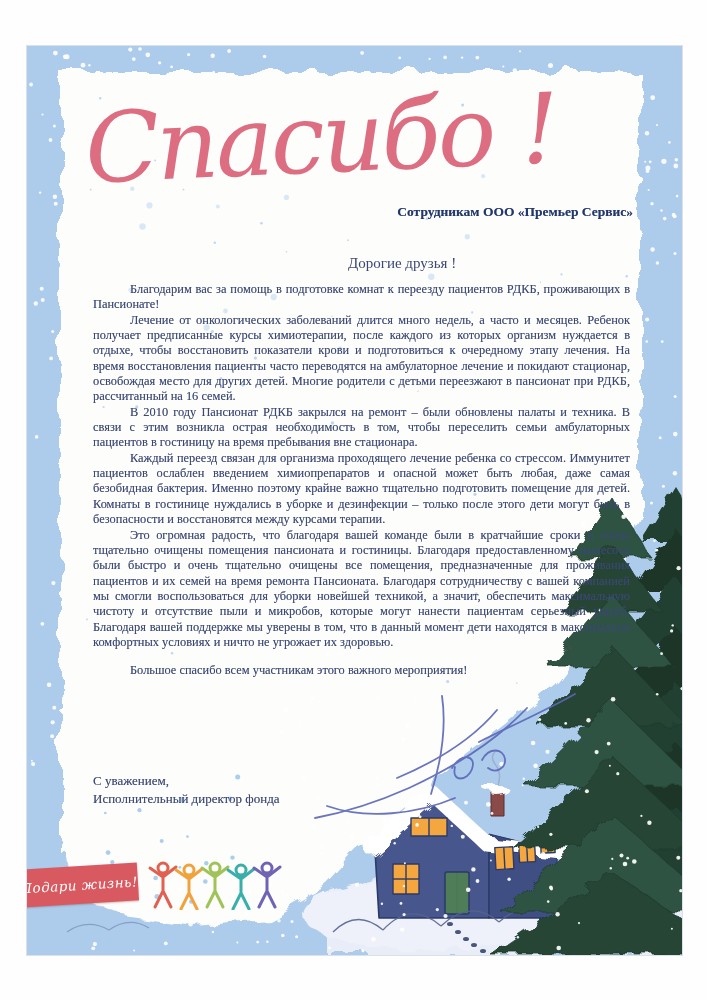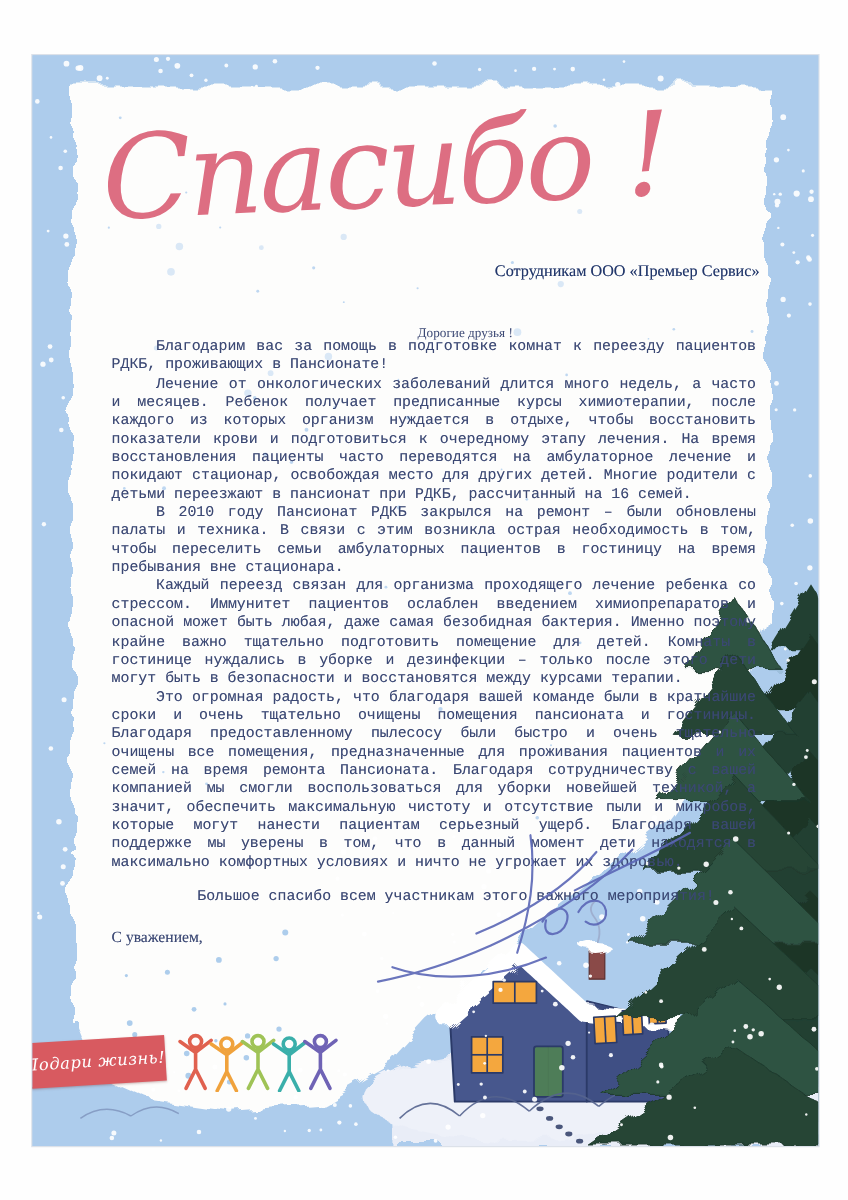--- a/index.html
+++ b/index.html
@@ -8,30 +8,30 @@
   .card{position:absolute;left:27px;top:46px;width:655px;height:909px;
         background:var(--border-blue,#adccec);overflow:hidden;
         box-shadow:0 0 0 1px rgba(120,140,170,.25);}
   .art{position:absolute;inset:0;width:655px;height:909px;}
   .overlay{position:absolute;inset:0;width:655px;height:909px;pointer-events:none;}
 
   .title{position:absolute;left:58px;top:44px;width:480px;
          font-family:"DejaVu Serif",serif;font-style:italic;
          font-size:97px;line-height:1;color:var(--title-pink,#dd6e82);
          transform:rotate(-2.5deg);letter-spacing:-3px;white-space:nowrap;}
-  .addressee{position:absolute;right:49px;top:172px;
-         font-weight:normal;font-size:13.5px;color:var(--heading-navy,#22376b);
+  .addressee{position:absolute;right:49px;top:158px;
+         font-weight:bold;font-size:13.5px;color:var(--heading-navy,#22376b);
          text-shadow:0 0 .4px rgba(34,55,107,.5);}
-  .salutation{position:absolute;left:321px;top:226px;font-size:11px;
+  .salutation{position:absolute;left:321px;top:209px;font-size:15px;
          color:var(--body-text,#3b4874);}
   .bodytext{position:absolute;left:66px;top:236px;width:537px;
          font-size:12.4px;line-height:15.35px;color:var(--body-text,#3b4874);
-         text-align:justify;text-shadow:0 0 .4px rgba(59,72,116,.45);font-family:Liberation Mono, monospace;}
+         text-align:justify;text-shadow:0 0 .4px rgba(59,72,116,.45);}
   .bodytext p{margin:0;text-indent:37px;}
-  .thanks{margin-top:13px !important;text-align:center;}
+  .thanks{margin-top:13px !important;text-align:left;}
   .closing{position:absolute;left:66px;top:726px;font-size:13px;line-height:17.5px;
          color:var(--body-text,#3b4874);text-shadow:0 0 .4px rgba(59,72,116,.45);}
   .logo-badge{position:absolute;left:-7px;top:820px;width:118px;height:38px;
          background:var(--logo-red,#d85a60);transform:rotate(-3.5deg);
          display:flex;align-items:center;justify-content:center;
          box-shadow:0 1px 2px rgba(100,40,40,.3);}
   .logo-badge span{font-family:"DejaVu Serif",serif;font-style:italic;
          font-size:13.5px;color:#fff;letter-spacing:.5px;white-space:nowrap;}
   #figures-svg{position:absolute;left:118px;top:810px;}
 </style>
@@ -472,20 +472,21 @@
     <p>Благодарим вас за помощь в подготовке комнат к переезду пациентов РДКБ, проживающих в Пансионате!</p>
     <p>Лечение от онкологических заболеваний длится много недель, а часто и месяцев. Ребенок получает предписанные курсы химиотерапии, после каждого из которых организм нуждается в отдыхе, чтобы восстановить показатели крови и подготовиться к очередному этапу лечения. На время восстановления пациенты часто переводятся на амбулаторное лечение и покидают стационар, освобождая место для других детей. Многие родители с детьми переезжают в пансионат при РДКБ, рассчитанный на 16 семей.</p>
     <p>В 2010 году Пансионат РДКБ закрылся на ремонт – были обновлены палаты и техника. В связи с этим возникла острая необходимость в том, чтобы переселить семьи амбулаторных пациентов в гостиницу на время пребывания вне стационара.</p>
     <p>Каждый переезд связан для организма проходящего лечение ребенка со стрессом. Иммунитет пациентов ослаблен введением химиопрепаратов и опасной может быть любая, даже самая безобидная бактерия. Именно поэтому крайне важно тщательно подготовить помещение для детей. Комнаты в гостинице нуждались в уборке и дезинфекции – только после этого дети могут быть в безопасности и восстановятся между курсами терапии.</p>
     <p>Это огромная радость, что благодаря вашей команде были в кратчайшие сроки и очень тщательно очищены помещения пансионата и гостиницы. Благодаря предоставленному пылесосу были быстро и очень тщательно очищены все помещения, предназначенные для проживания пациентов и их семей на время ремонта Пансионата. Благодаря сотрудничеству с вашей компанией мы смогли воспользоваться для уборки новейшей техникой, а значит, обеспечить максимальную чистоту и отсутствие пыли и микробов, которые могут нанести пациентам серьезный ущерб. Благодаря вашей поддержке мы уверены в том, что в данный момент дети находятся в максимально комфортных условиях и ничто не угрожает их здоровью.</p>
     <p class="thanks">Большое спасибо всем участникам этого важного мероприятия!</p>
   </div>
 
   <div class="closing">
     <div>С уважением,</div>
+    <div>Исполнительный директор фонда</div>
   </div>
 
   <svg class="overlay" viewBox="0 0 655 909" aria-hidden="true">
     <g fill="none" stroke="var(--signature-blue,#5b67b6)" stroke-width="1.8" stroke-linecap="round" opacity=".9">
       <path d="M500,662 C468,696 425,722 382,742 C355,754 320,766 288,772"></path>
       <path d="M470,664 C445,694 408,716 370,732"></path>
       <path d="M415,650 C420,684 414,716 404,748"></path>
       <path d="M425,722 c9,-16 25,-13 20,1 c-4,12 -21,14 -17,-2 M455,714 c7,-13 21,-12 23,-1 c1,9 -9,15 -17,9"></path>
       <path d="M300,760 C340,774 390,768 428,752"></path>
       <path d="M452,696 C492,676 520,664 548,648"></path>

